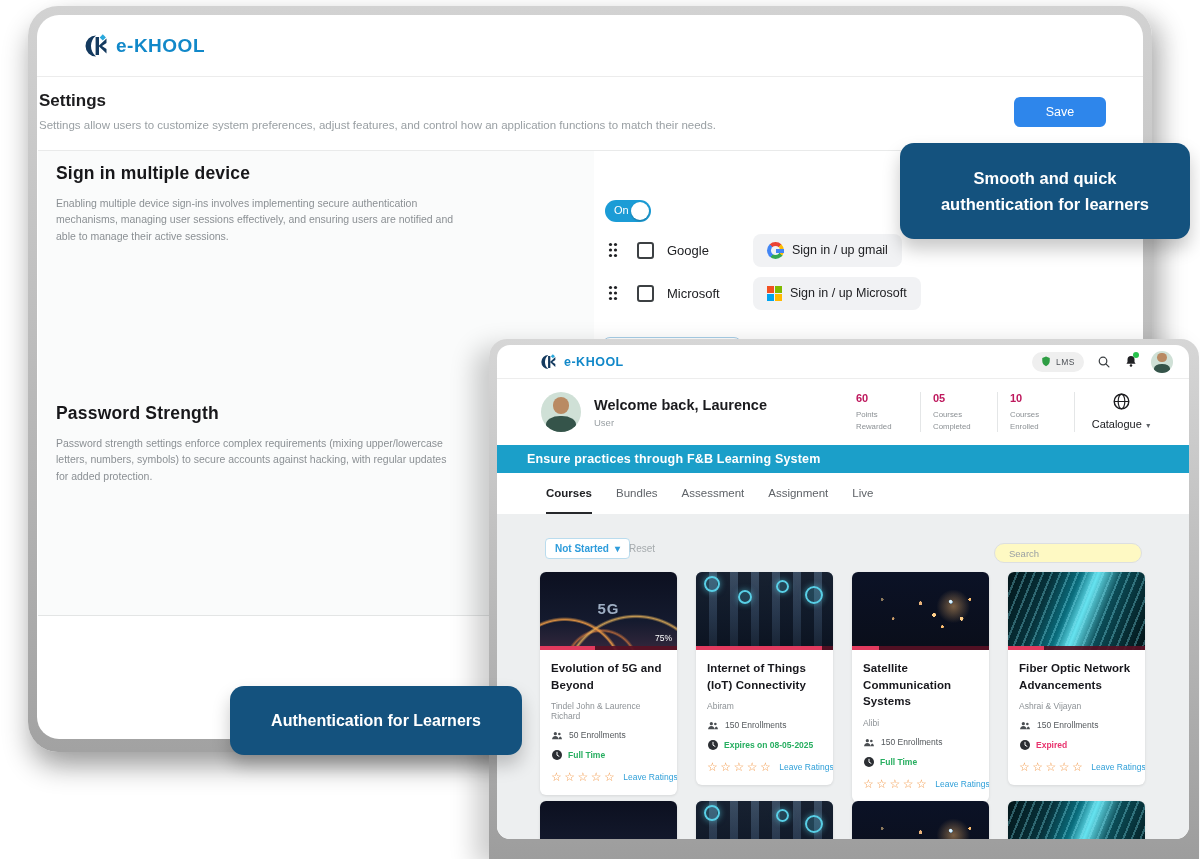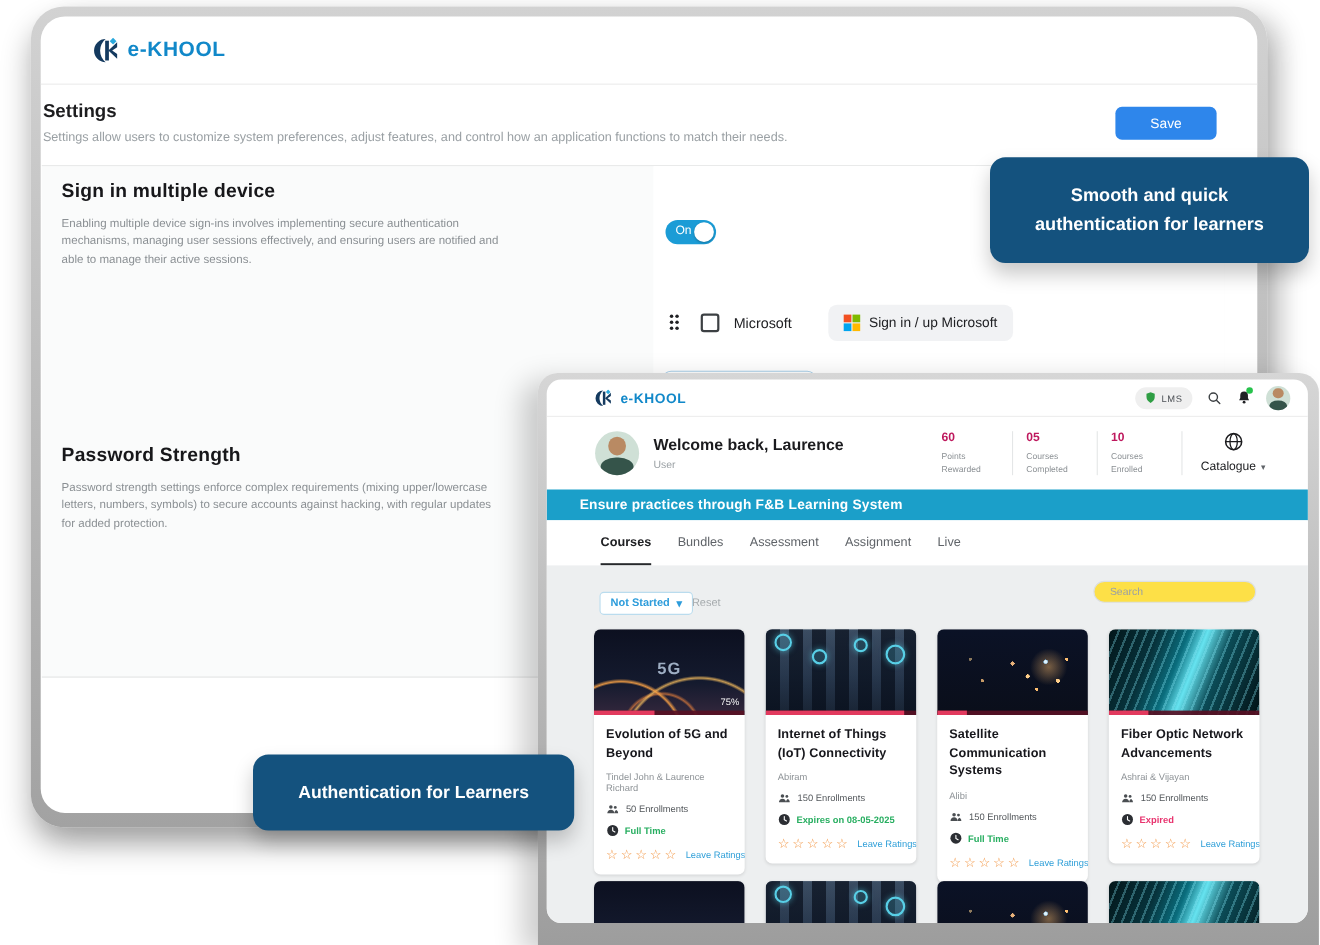--- a/index.html
+++ b/index.html
@@ -92,21 +92,21 @@
   .tabs { height:41px; background:#fff; display:flex; align-items:stretch; gap:24px; padding-left:49px; }
   .tab { font-size:11.5px; color:#5f6368; display:flex; align-items:center; cursor:pointer; border-bottom:2.5px solid transparent; }
   .tab.active { color:#202124; font-weight:bold; border-bottom-color:#26282b; }
 
   .content { position:relative; flex:1; background:#edeff0; }
   .chip { position:absolute; left:48px; top:24px; height:21px; display:flex; align-items:center; gap:6px;
     background:#fff; border:1px solid #badcee; border-radius:4px; padding:0 9px; cursor:pointer; }
   .chip span { font-size:10px; font-weight:bold; color:#2d9cdb; }
   .chip .chev { color:#2d9cdb; }
   .reset { position:absolute; left:132px; top:29px; font-size:10px; color:#a6abae; cursor:pointer; }
-  .search-pill { position:absolute; right:47px; top:14px; width:148px; height:20px; background:#fde047;
+  .search-pill { position:absolute; right:47px; top:29px; width:148px; height:20px; background:#fef9c3;
     border:1px solid #dcdfe1; border-radius:10px; display:flex; align-items:center; padding:0 9px; gap:5px; }
   .search-pill input { border:none; outline:none; flex:1; font-size:9.5px; color:#333; background:transparent; font-family:"Liberation Sans", sans-serif; }
   .search-pill input::placeholder { color:#9aa0a4; }
 
   .grid { position:absolute; left:43px; display:grid; grid-template-columns:repeat(4,137px); column-gap:19px; align-items:start; }
   .grid1 { top:58px; }
   .grid2 { top:287px; }
   .card { background:#fff; border-radius:6px; box-shadow:0 1px 3px rgba(0,0,0,.10); overflow:hidden; cursor:pointer; }
   .card-img { position:relative; height:78px; overflow:hidden; }
   .ptrack { position:absolute; left:0; bottom:0; width:100%; height:4px; background:rgba(88,16,36,.92); }
@@ -185,20 +185,38 @@
         <div class="panel-white"></div>
 
         <div class="sec-title t1">Sign in multiple device</div>
         <div class="sec-desc d1">Enabling multiple device sign-ins involves implementing secure authentication mechanisms, managing user sessions effectively, and ensuring users are notified and able to manage their active sessions.</div>
 
         <div class="toggle">
           <span class="toggle-label">On</span>
           <span class="toggle-knob"></span>
         </div>
 
+        <div class="provider-row pr1">
+          <svg class="drag" width="10" height="16" viewBox="0 0 10 16">
+              <g fill="#202124">
+                <circle cx="2.5" cy="2.5" r="1.6"></circle>
+                <circle cx="7.5" cy="2.5" r="1.6"></circle>
+                <circle cx="2.5" cy="8" r="1.6"></circle>
+                <circle cx="7.5" cy="8" r="1.6"></circle>
+                <circle cx="2.5" cy="13.5" r="1.6"></circle>
+                <circle cx="7.5" cy="13.5" r="1.6"></circle>
+              </g>
+            </svg>
+          <span class="checkbox"></span>
+          <span class="prov-label">Google</span>
+          <button class="prov-btn">
+            <span class="g-icon"></span>
+            <span>Sign in / up gmail</span>
+          </button>
+        </div>
 
         <div class="provider-row pr2">
           <svg class="drag" width="10" height="16" viewBox="0 0 10 16">
               <g fill="#202124">
                 <circle cx="2.5" cy="2.5" r="1.6"></circle>
                 <circle cx="7.5" cy="2.5" r="1.6"></circle>
                 <circle cx="2.5" cy="8" r="1.6"></circle>
                 <circle cx="7.5" cy="8" r="1.6"></circle>
                 <circle cx="2.5" cy="13.5" r="1.6"></circle>
                 <circle cx="7.5" cy="13.5" r="1.6"></circle>

